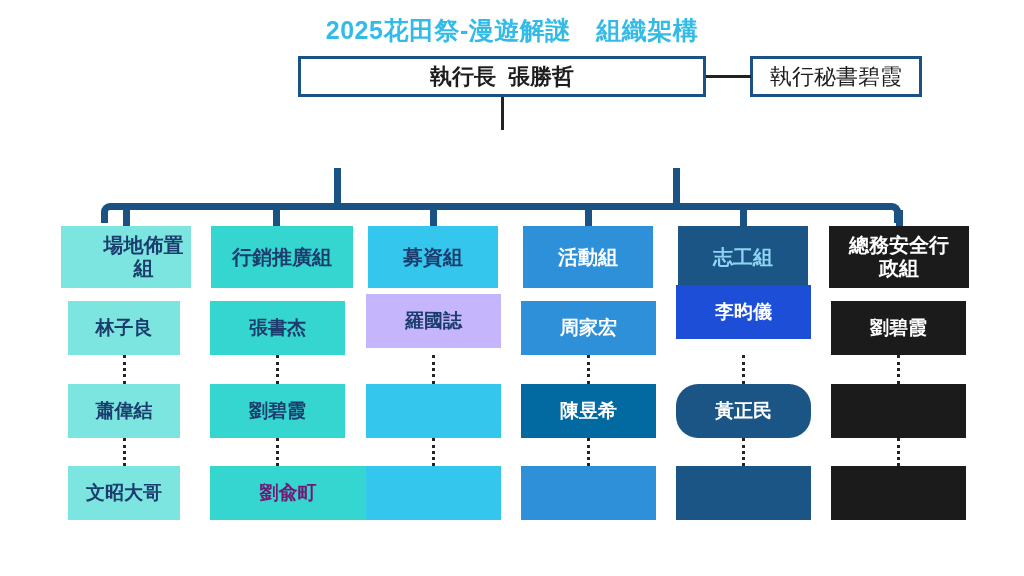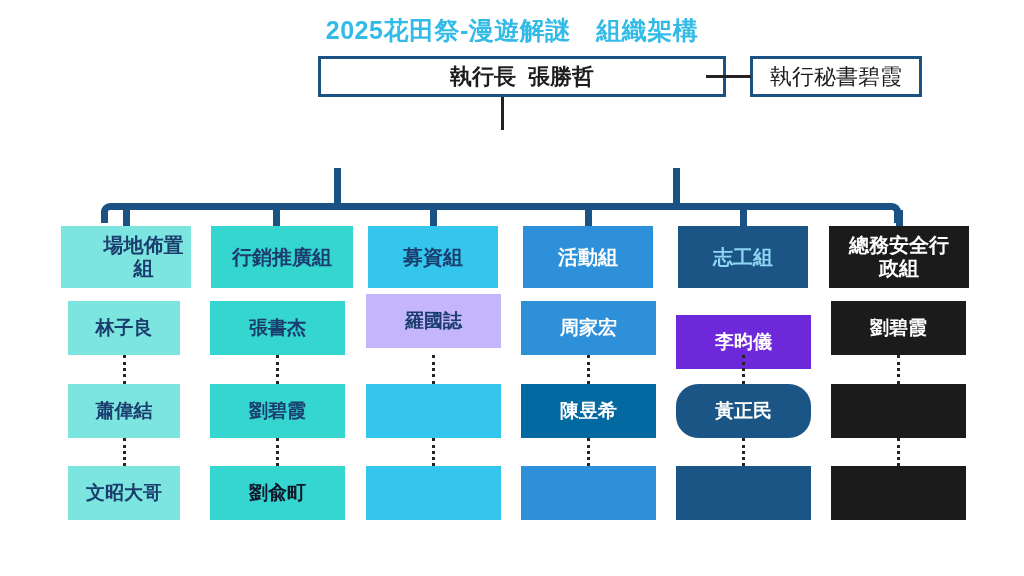--- a/index.html
+++ b/index.html
@@ -46,21 +46,20 @@
     color: #1d1d1d;
     white-space: pre;
   }
   #ceo-box {
     left: 298px;
     top: 56px;
     width: 408px;
     height: 41px;
     font-size: 22px;
     font-weight: bold;
-    margin-left: 20px;
   }
   #secretary-box {
     left: 750px;
     top: 56px;
     width: 172px;
     height: 41px;
     font-size: 22px;
     font-weight: normal;
   }
   #deputy-box {
@@ -153,38 +152,38 @@
       <div class="dotted" style="left: 122.5px; top: 355px; height: 29px;"></div>
       <div class="member-cell" style="left: 68px; top: 384px; width: 112px; height: 54px; background: rgb(124, 229, 223); color: rgb(27, 61, 110);">蕭偉結</div>
       <div class="dotted" style="left: 122.5px; top: 438px; height: 28px;"></div>
       <div class="member-cell" style="left: 68px; top: 466px; width: 112px; height: 54px; background: rgb(124, 229, 223); color: rgb(27, 61, 110);">文昭大哥</div>
       <div class="stub" style="left: 272.5px; top: 210px; height: 16px;"></div>
       <div class="dept-head" style="left: 211px; top: 226px; width: 142px; height: 62px; background: rgb(53, 214, 208); color: rgb(27, 61, 110);">行銷推廣組</div>
       <div class="member-cell" style="left: 210px; top: 301px; width: 135px; height: 54px; background: rgb(53, 214, 208); color: rgb(27, 61, 110);">張書杰</div>
       <div class="dotted" style="left: 276px; top: 355px; height: 29px;"></div>
       <div class="member-cell" style="left: 210px; top: 384px; width: 135px; height: 54px; background: rgb(53, 214, 208); color: rgb(27, 61, 110);">劉碧霞</div>
       <div class="dotted" style="left: 276px; top: 438px; height: 28px;"></div>
-      <div class="member-cell" style="left: 210px; top: 466px; width: 135px; height: 54px; background: rgb(53, 214, 208); color: #0f172a;">劉兪町</div>
+      <div class="member-cell" style="left: 210px; top: 466px; width: 156px; height: 54px; background: rgb(53, 214, 208); color: #701a75;">劉兪町</div>
       <div class="stub" style="left: 429.5px; top: 210px; height: 16px;"></div>
       <div class="dept-head" style="left: 368px; top: 226px; width: 130px; height: 62px; background: rgb(53, 198, 237); color: rgb(27, 61, 110);">募資組</div>
       <div class="member-cell" style="left: 366px; top: 294px; width: 135px; height: 54px; background: #c4b5fd; color: rgb(27, 61, 110);">羅國誌</div>
       <div class="dotted" style="left: 432px; top: 355px; height: 29px;"></div>
       <div class="member-cell" style="left: 366px; top: 384px; width: 135px; height: 54px; background: rgb(53, 198, 237); color: rgb(27, 61, 110);"></div>
       <div class="dotted" style="left: 432px; top: 438px; height: 28px;"></div>
       <div class="member-cell" style="left: 366px; top: 466px; width: 135px; height: 54px; background: rgb(53, 198, 237); color: rgb(27, 61, 110);"></div>
       <div class="stub" style="left: 584.5px; top: 210px; height: 16px;"></div>
       <div class="dept-head" style="left: 523px; top: 226px; width: 130px; height: 62px; background: rgb(46, 144, 217); color: rgb(255, 255, 255);">活動組</div>
       <div class="member-cell" style="left: 521px; top: 301px; width: 135px; height: 54px; background: rgb(46, 144, 217); color: rgb(255, 255, 255);">周家宏</div>
       <div class="dotted" style="left: 587px; top: 355px; height: 29px;"></div>
       <div class="member-cell" style="left: 521px; top: 384px; width: 135px; height: 54px; background: #0369a1; color: rgb(255, 255, 255);">陳昱希</div>
       <div class="dotted" style="left: 587px; top: 438px; height: 28px;"></div>
       <div class="member-cell" style="left: 521px; top: 466px; width: 135px; height: 54px; background: rgb(46, 144, 217); color: rgb(255, 255, 255);"></div>
       <div class="stub" style="left: 739.5px; top: 210px; height: 16px;"></div>
       <div class="dept-head" style="left: 678px; top: 226px; width: 130px; height: 62px; background: rgb(26, 85, 133); color: rgb(143, 212, 242);">志工組</div>
-      <div class="member-cell" style="left: 676px; top: 315px; width: 135px; height: 54px; background: #6d28d9; color: rgb(255, 255, 255);">李昀儀</div>
+      <div class="member-cell" style="left: 676px; top: 285px; width: 135px; height: 54px; background: #1d4ed8; color: rgb(255, 255, 255);">李昀儀</div>
       <div class="dotted" style="left: 742px; top: 355px; height: 29px;"></div>
       <div class="member-cell" style="left: 676px; top: 384px; width: 135px; height: 54px; background: rgb(26, 85, 133); color: rgb(255, 255, 255); border-radius: 22px;">黃正民</div>
       <div class="dotted" style="left: 742px; top: 438px; height: 28px;"></div>
       <div class="member-cell" style="left: 676px; top: 466px; width: 135px; height: 54px; background: rgb(26, 85, 133); color: rgb(255, 255, 255);"></div>
       <div class="stub" style="left: 895.5px; top: 210px; height: 16px;"></div>
       <div class="dept-head" style="left: 829px; top: 226px; width: 140px; height: 62px; background: rgb(27, 27, 27); color: rgb(255, 255, 255);">總務安全行
 政組</div>
       <div class="member-cell" style="left: 831px; top: 301px; width: 135px; height: 54px; background: rgb(27, 27, 27); color: rgb(255, 255, 255);">劉碧霞</div>
       <div class="dotted" style="left: 897px; top: 355px; height: 29px;"></div>
       <div class="member-cell" style="left: 831px; top: 384px; width: 135px; height: 54px; background: rgb(27, 27, 27); color: rgb(255, 255, 255);"></div>

